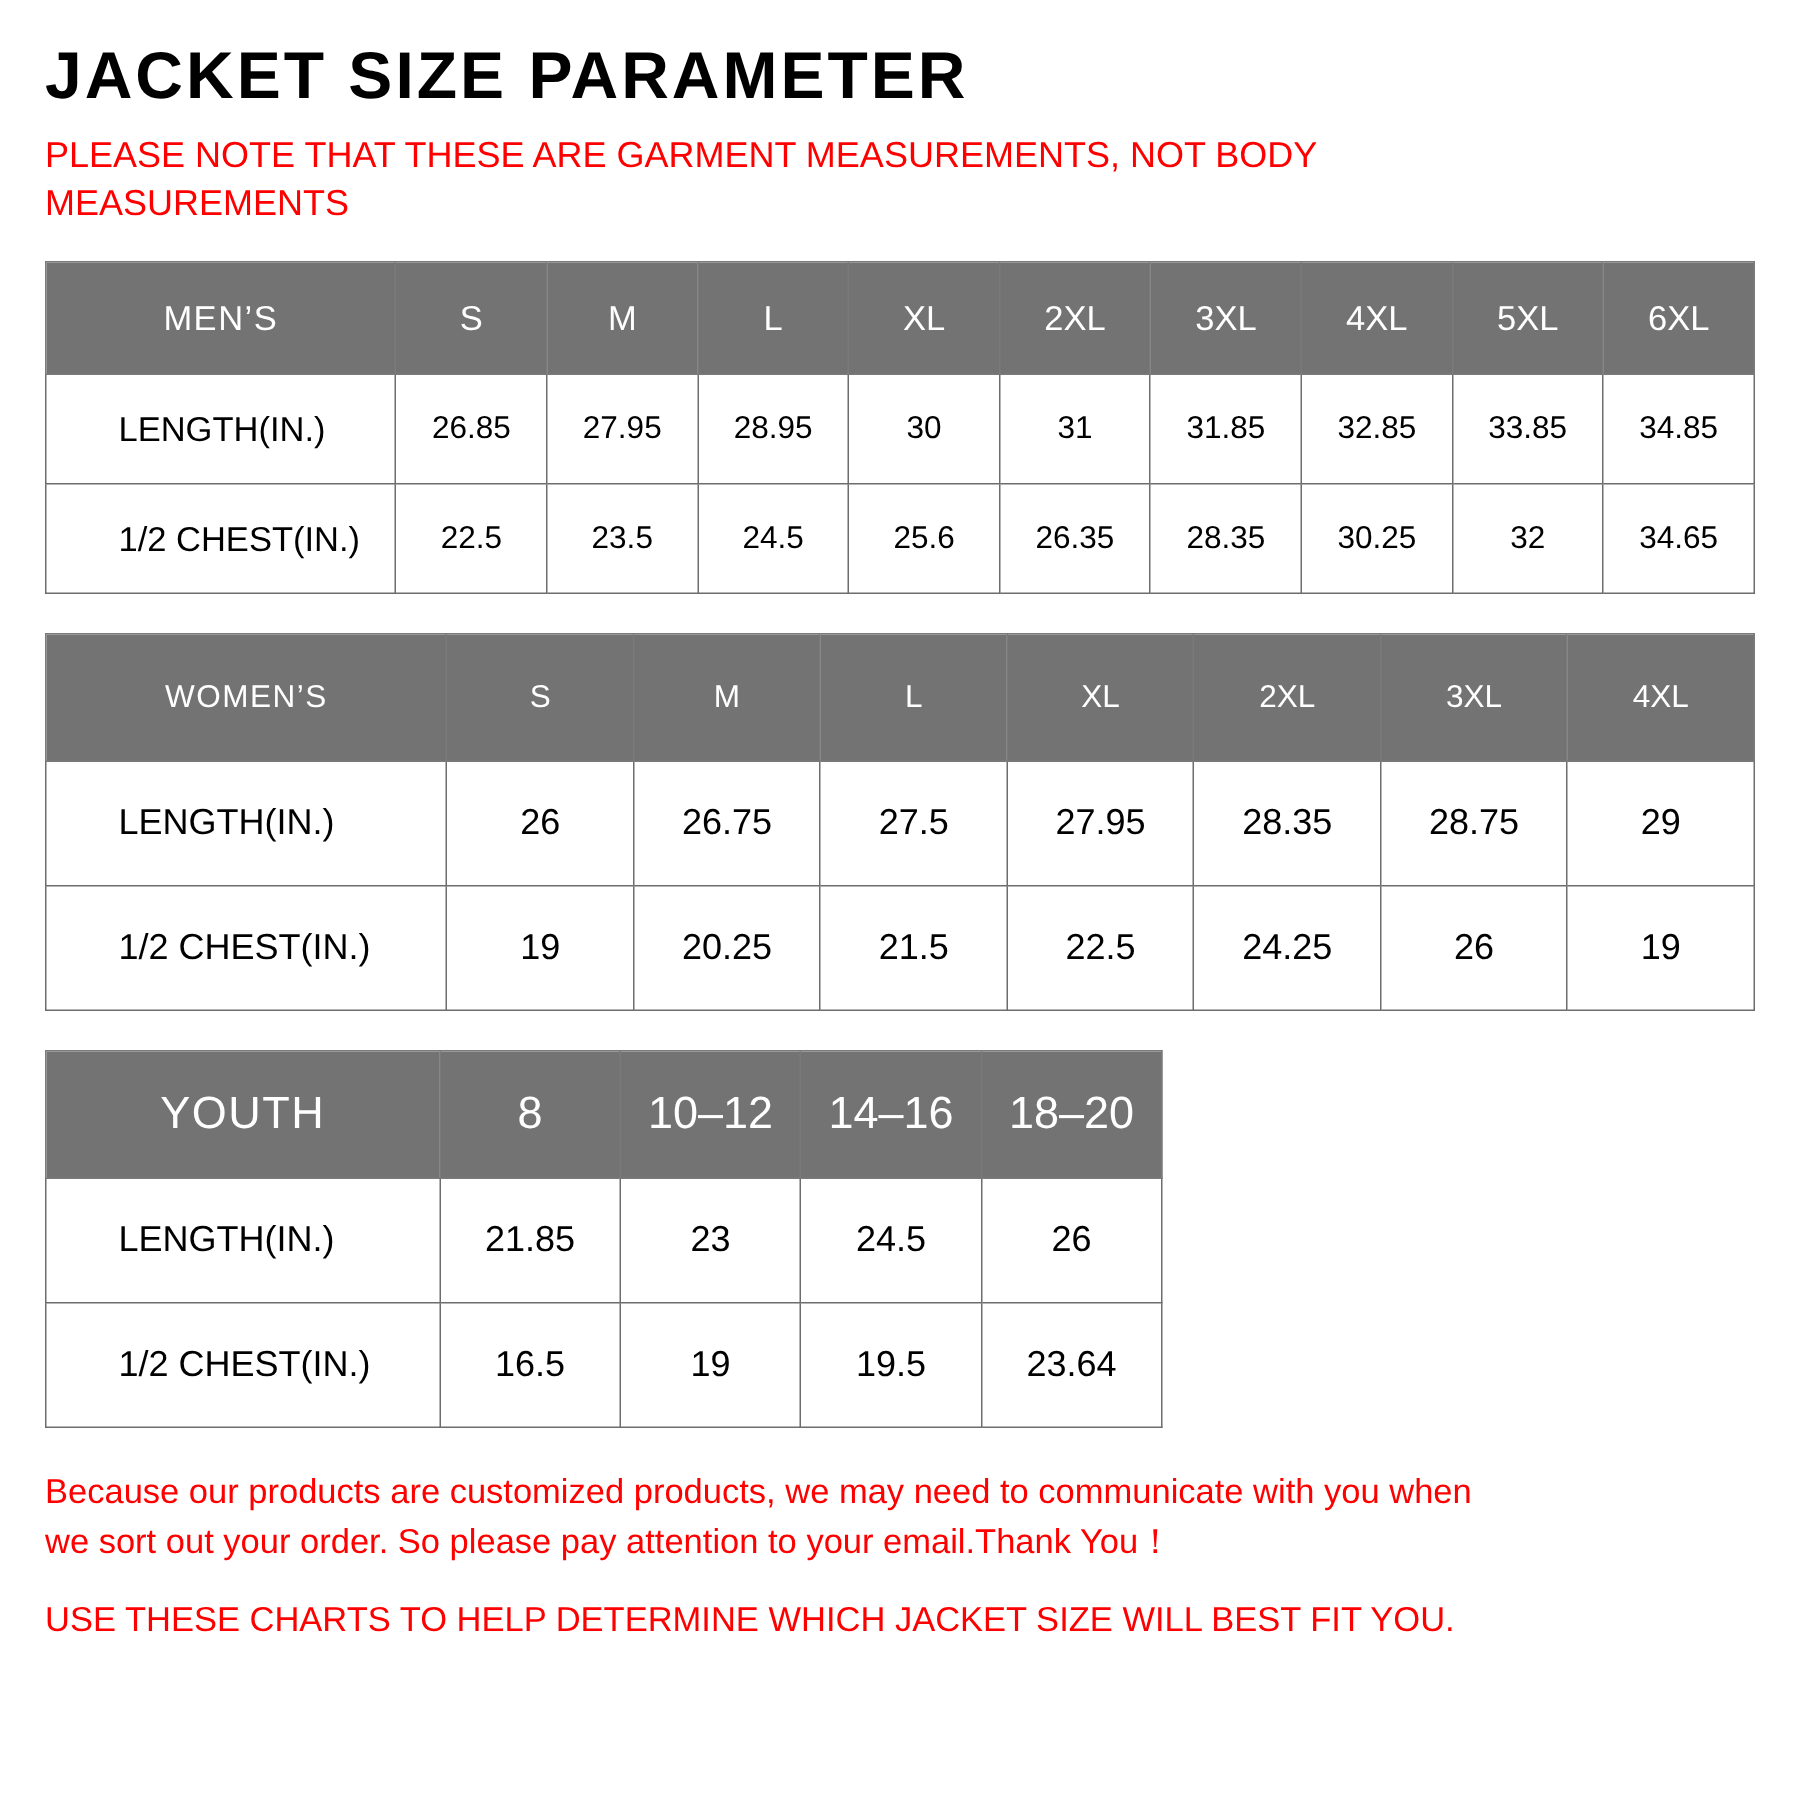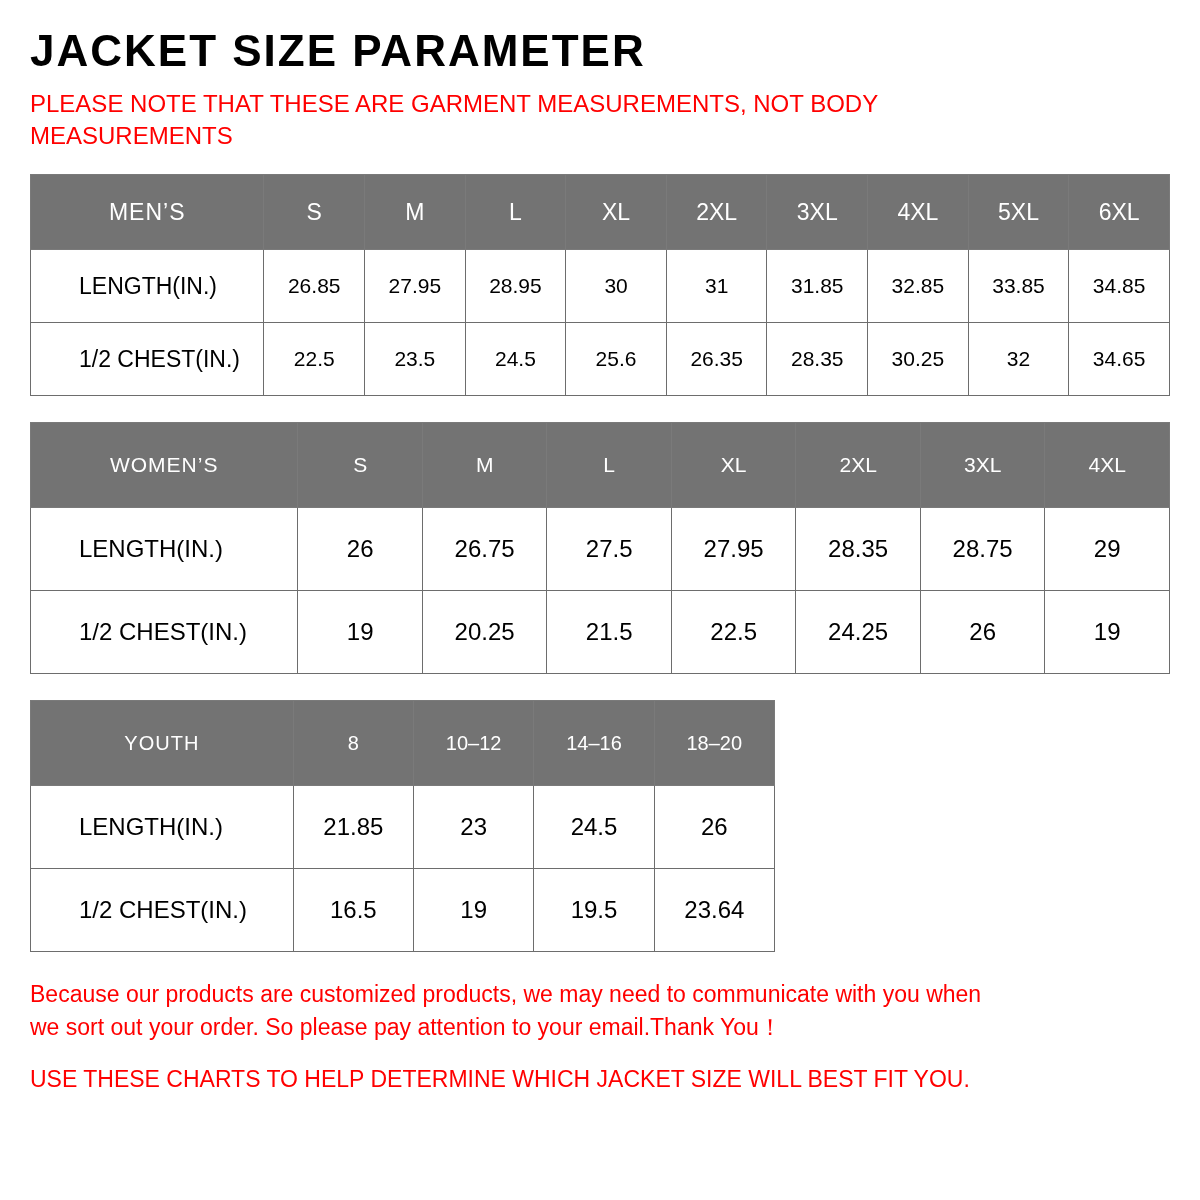--- a/index.html
+++ b/index.html
@@ -79,21 +79,21 @@
   #womens-table col.c-label { width: 262px; }
   #womens-table col.c-size  { width: 122px; }
   #womens-table td { font-size: 24px; height: 82px; }
   #womens-table tr.head td { font-size: 21px; height: 84px; }
 
   
   #youth-table { width: 745px; }
   #youth-table col.c-label { width: 262px; }
   #youth-table col.c-size  { width: 120px; }
   #youth-table td { font-size: 24px; height: 82px; }
-  #youth-table tr.head td { font-size: 20px; height: 84px; }
+  #youth-table tr.head td { font-size: 30px; height: 84px; }
 
   .footer {
     margin-top: 16px;
   }
   .footer p {
     color: #ff0000;
     font-size: 23px;
     line-height: 1.45;
     margin: 0 0 18px 0;
     max-width: 1140px;

